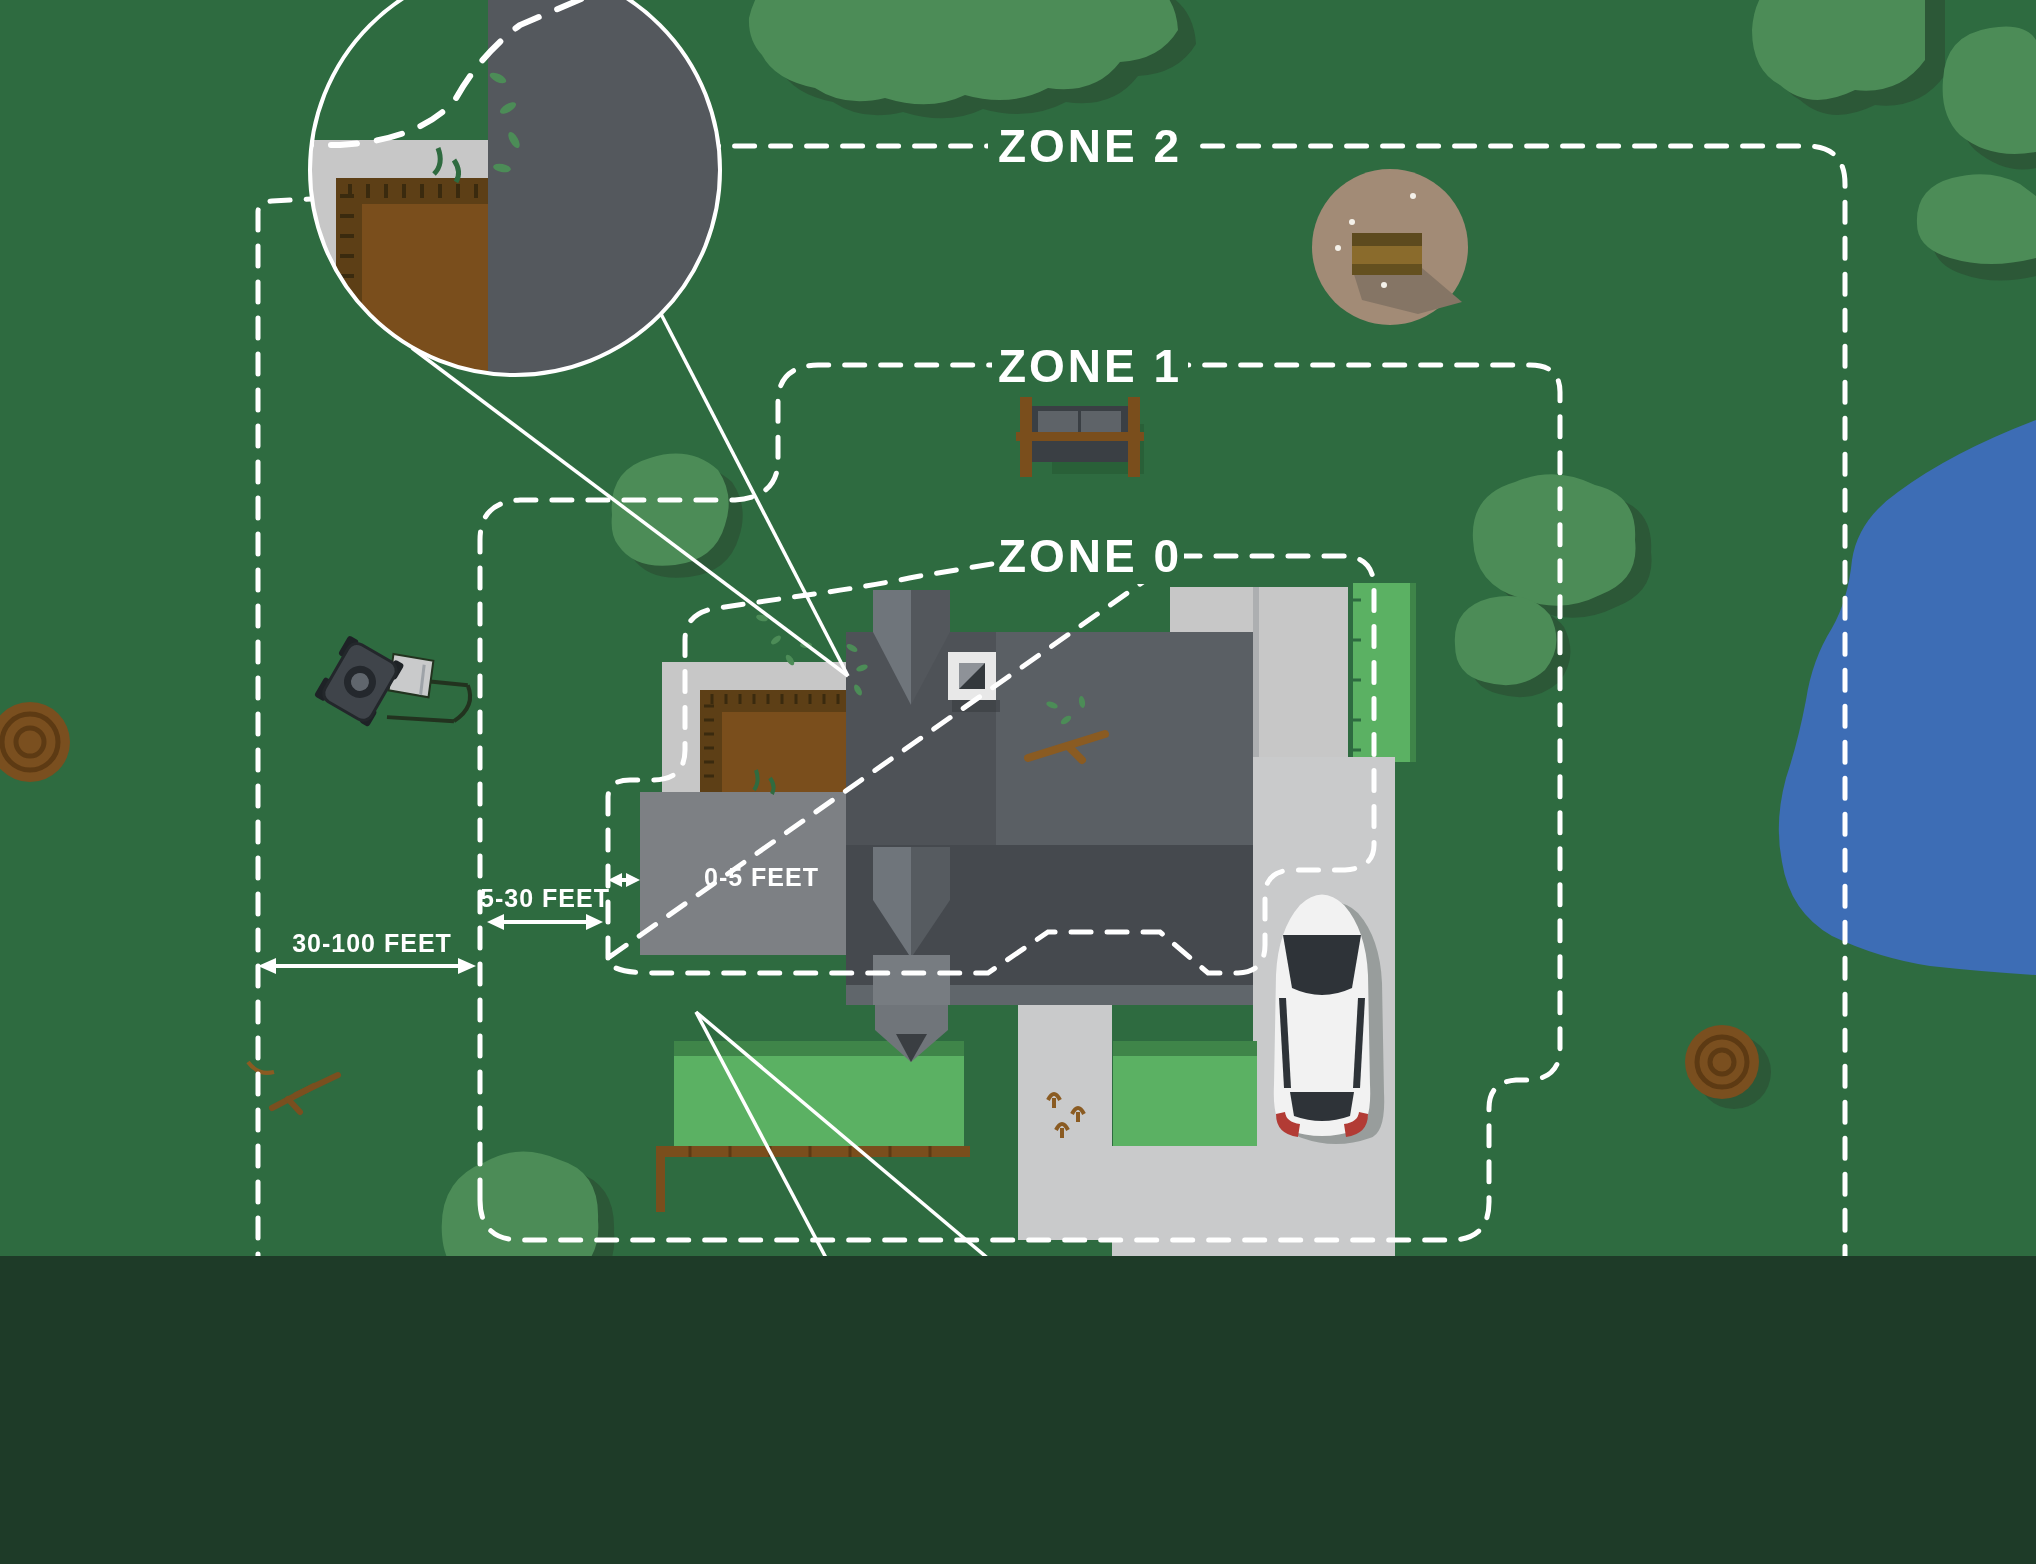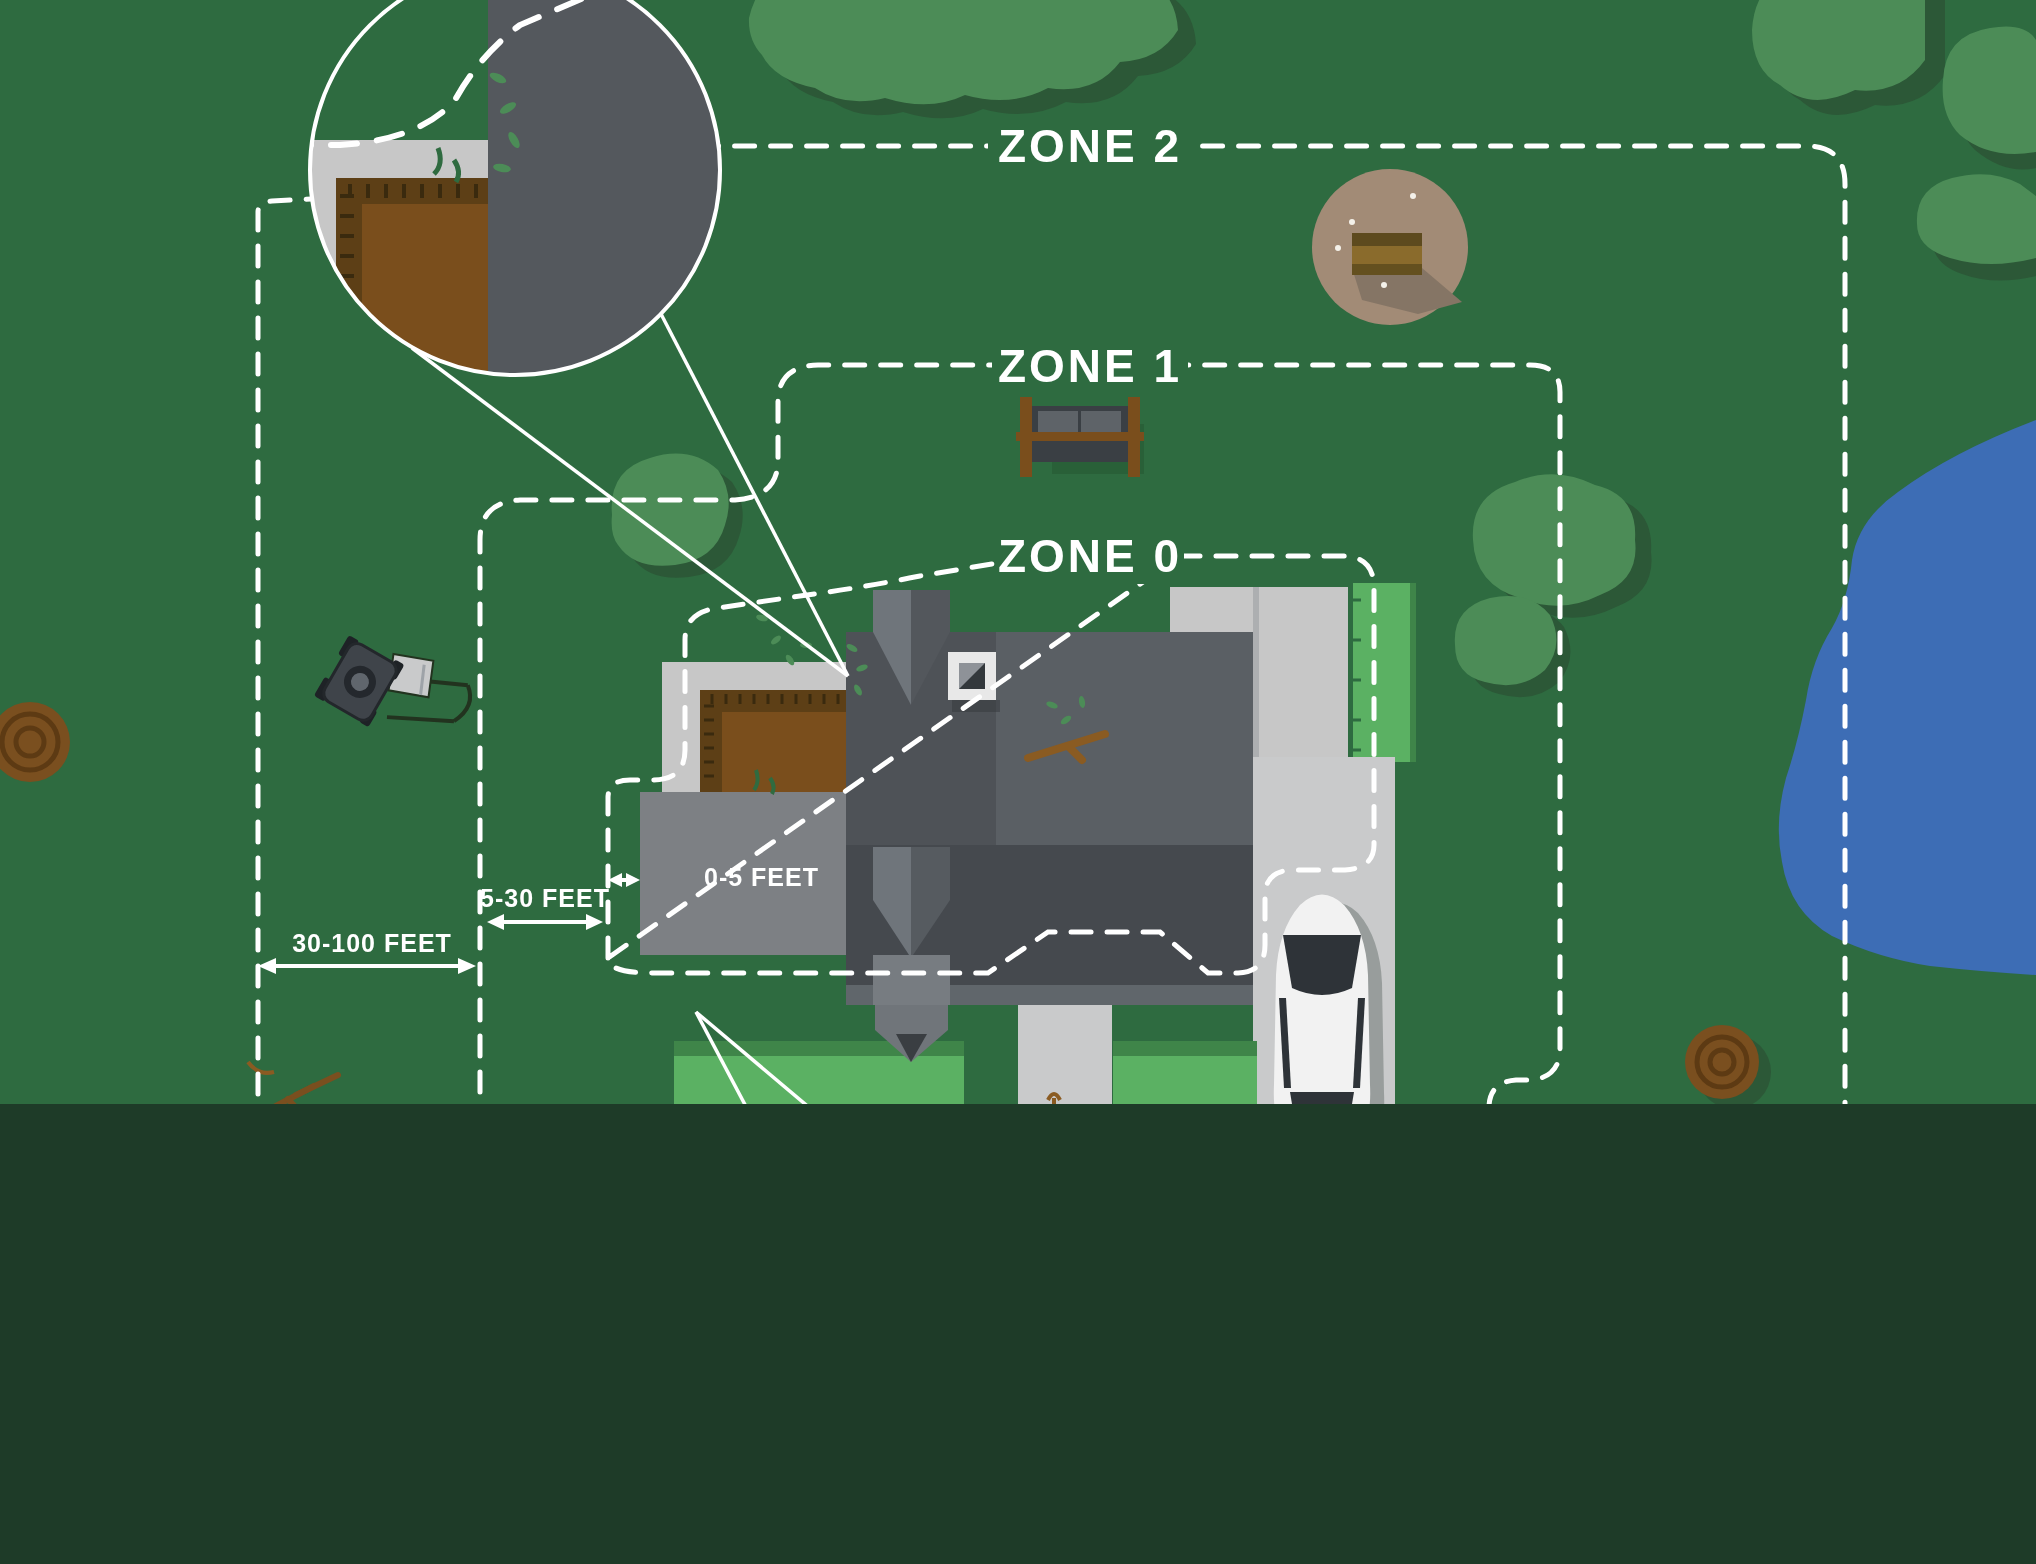--- a/index.html
+++ b/index.html
@@ -1,16 +1,16 @@
 <!DOCTYPE html>
 <html><head>
 <meta charset="utf-8">
 <style>
   html,body{margin:0;padding:0;background:#1e3b28;}
-  .stage{position:relative;width:2036px;height:1104px;overflow:hidden;background:#2E6B40;
+  .stage{position:relative;width:2036px;height:1256px;overflow:hidden;background:#2E6B40;
          font-family:"Liberation Sans","DejaVu Sans",sans-serif;}
   svg{position:absolute;left:0;top:0;display:block;}
   text{font-family:"Liberation Sans","DejaVu Sans",sans-serif;font-weight:bold;fill:#FFFFFF;}
   .zone-label{font-size:46px;letter-spacing:3px;}
   .dist-label{font-size:25px;letter-spacing:1px;}
 </style>
 </head>
 <body>
 
 <div class="stage">

